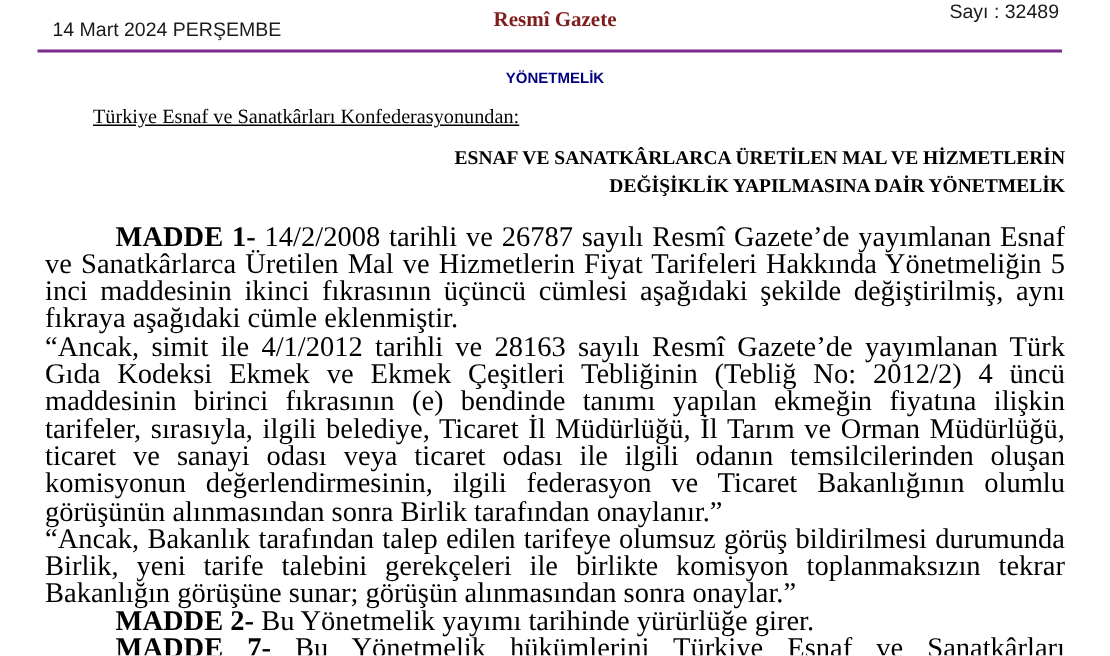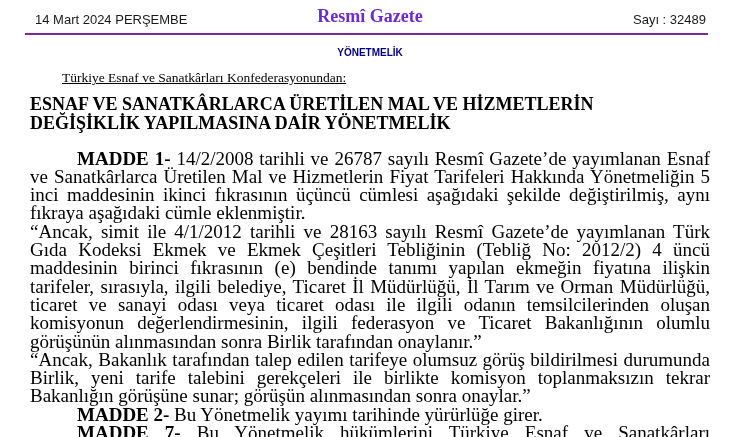--- a/index.html
+++ b/index.html
@@ -29,27 +29,27 @@
     white-space: nowrap;
   }
   .header-masthead {
     position: absolute;
     left: 0;
     right: 0;
     top: 6px;
     text-align: center;
     font-family: "Liberation Serif", serif;
     font-weight: bold;
-    font-size: 18px;
-    color: #6d28d9;
+    font-size: 14px;
+    color: #7f1d1d;
   }
   .header-issue {
     position: absolute;
     right: 34px;
-    top: 12px;
+    top: 0;
     font-family: "Liberation Sans", sans-serif;
     font-size: 13px;
     color: #1a1a1a;
     white-space: nowrap;
   }
   .header-rule {
     position: absolute;
     top: 33px;
     left: 25px;
     width: 683px;
@@ -71,23 +71,23 @@
     margin: 0 30px 0 30px;
   }
   .issuer-line {
     margin-top: 12px;
     margin-left: 32px;
     font-size: 13.5px;
     text-decoration: underline;
   }
   .doc-title {
     margin-top: 9px;
-    text-align: left;
+    text-align: right;
     font-weight: bold;
-    font-size: 18px;
+    font-size: 13px;
     line-height: 19.3px;
   }
   .body-text {
     margin-top: 16px;
     font-size: 19px;
     line-height: 18.3px;
     text-align: justify;
   }
   .para { text-align: justify; }
   .para.article { text-indent: 47px; }

